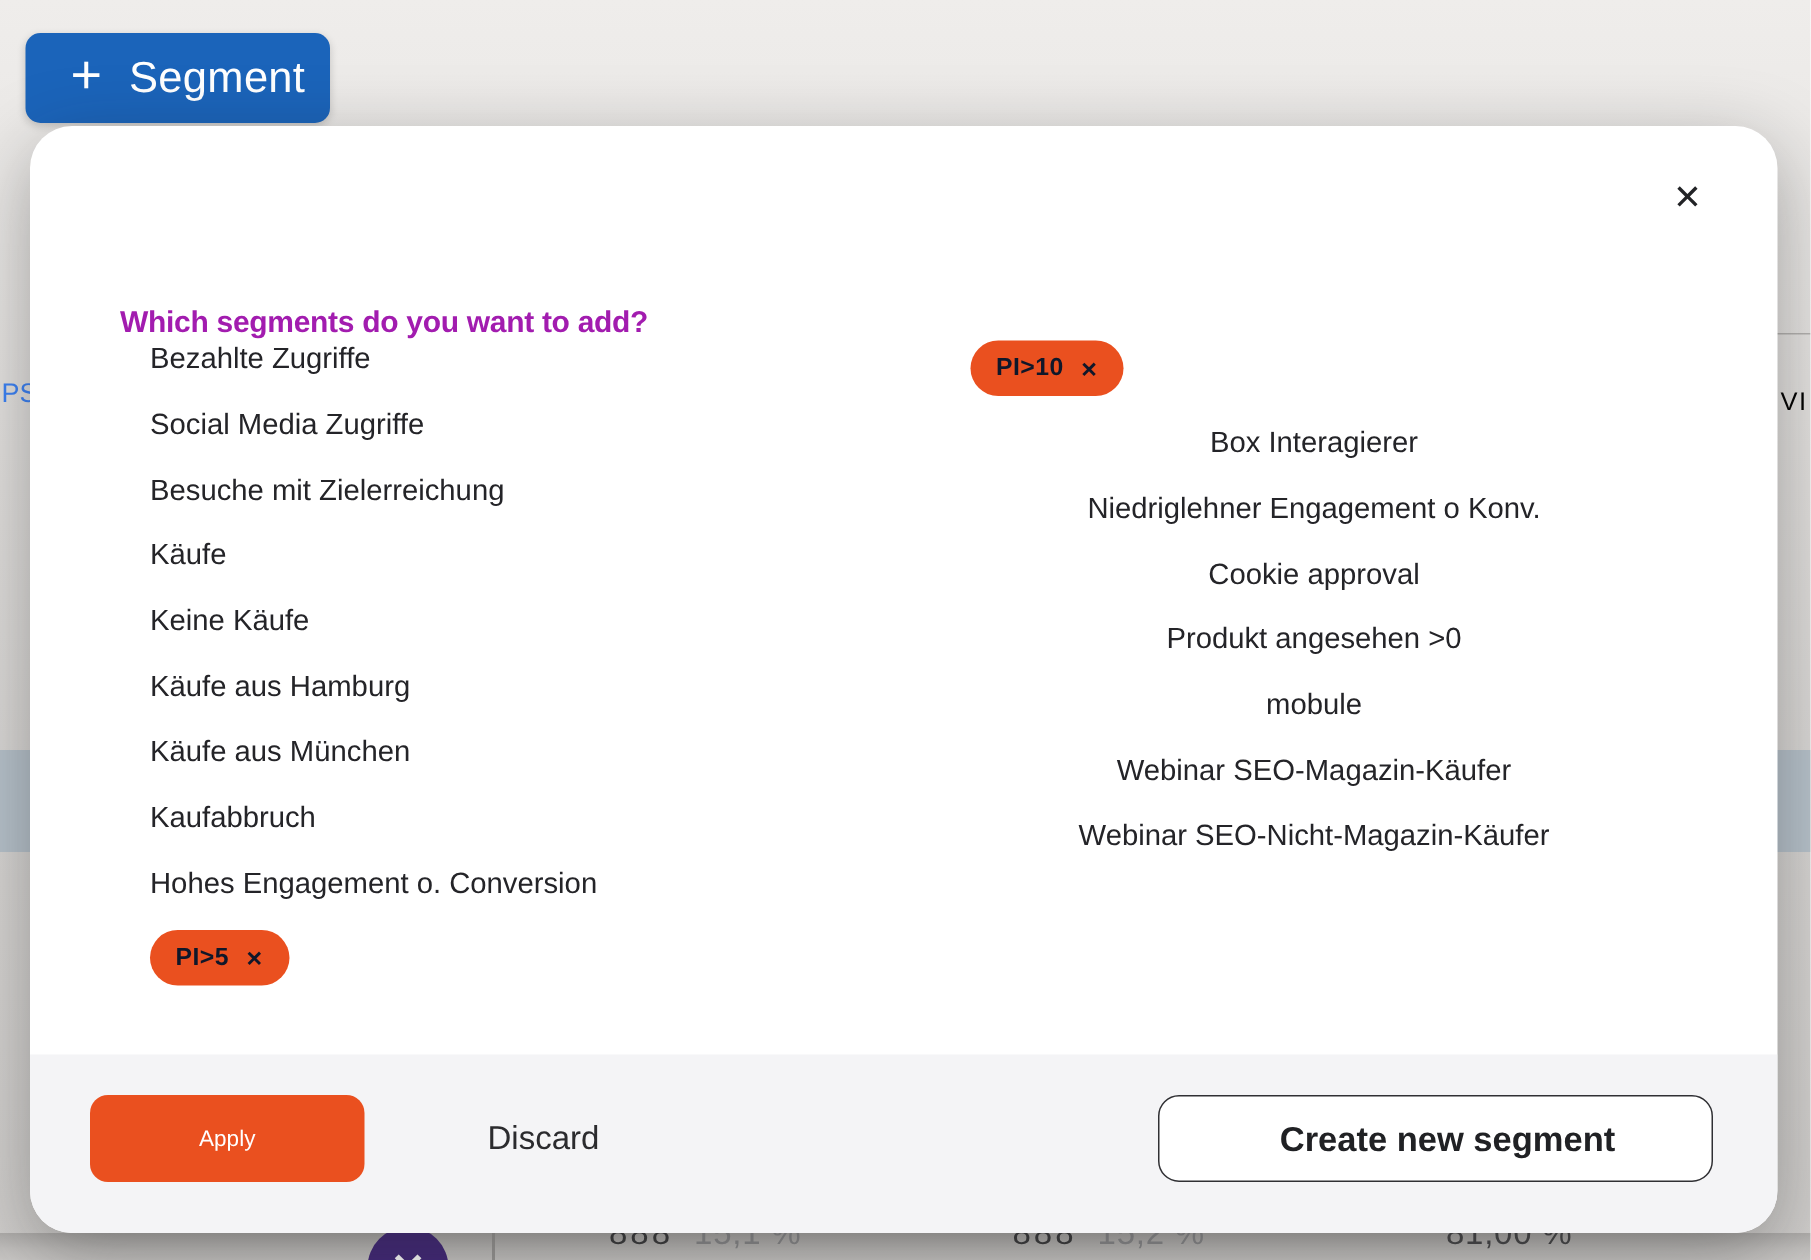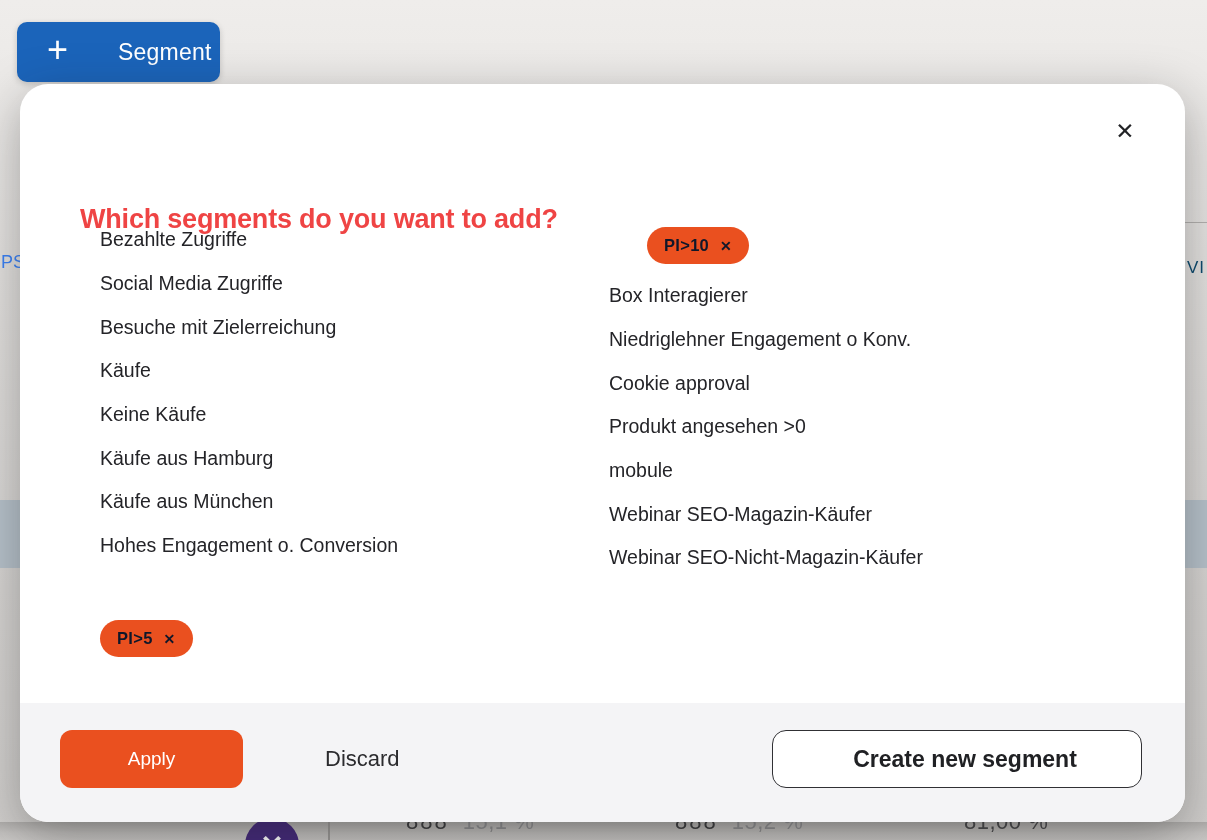--- a/index.html
+++ b/index.html
@@ -7,66 +7,66 @@
   body {
     position:relative;
     font-family:"Liberation Sans", sans-serif;
     background:linear-gradient(180deg,#efedeb 0%,#e4e2e0 30%,#d6d4d2 70%,#cfcdcb 100%);
   }
   
   .bg-layer { position:absolute; inset:0; z-index:1; }
   .bg-line-right { position:absolute; top:222px; left:600px; width:607px; height:1px; background:#b3b1af; }
   .bg-band { position:absolute; top:500px; left:0; width:1207px; height:68px; background:#b7c2cb; }
   .bg-edge-left { position:absolute; top:252px; left:1px; font-size:18px; font-weight:500; color:#3b82f6; }
-  .bg-edge-right { position:absolute; top:258px; left:1187px; font-size:17px; font-weight:500; color:#0c4a6e; letter-spacing:1px; }
+  .bg-edge-right { position:absolute; top:258px; left:1187px; font-size:17px; font-weight:500; color:#000000; letter-spacing:1px; }
   .bottom-strip { position:absolute; top:822px; left:0; width:1207px; height:18px;
     background:linear-gradient(180deg,#aeacaa 0%,#c2c0be 60%,#c9c7c5 100%); }
   .bg-avatar { position:absolute; top:818px; left:245px; width:54px; height:54px; border-radius:50%;
     background:#44297b; color:#fff; display:flex; align-items:center; justify-content:center;
     font-size:28px; font-weight:700; }
   .bg-divider { position:absolute; top:820px; left:328px; width:2px; height:20px; background:#9b9997; }
   .bg-stat { position:absolute; top:809px; font-size:22px; font-weight:500; color:#3c3c3e; white-space:nowrap; }
   .bg-stat .val { letter-spacing:2px; }
   .bg-stat .pct { color:#8d8d8f; margin-left:14px; letter-spacing:0.5px; }
   .bg-stat.dark-only { color:#48484a; }
 
   
   .segment-btn { position:absolute; z-index:6; left:17px; top:22px; width:203px; height:60px;
     background:#1b64ba; border:none; border-radius:10px; color:#fff; cursor:pointer;
     display:flex; align-items:center; padding-left:30px; gap:18px;
     box-shadow:0 2px 6px rgba(0,0,0,0.18); }
   .segment-btn .plus { font-size:36px; font-weight:300; line-height:1; margin-top:-4px; }
-  .segment-btn .lbl { font-size:23px; font-weight:500; letter-spacing:0.2px;margin-left:32px; }
+  .segment-btn .lbl { font-size:29px; font-weight:500; letter-spacing:0.2px; }
 
   
   .modal { position:absolute; z-index:10; left:20px; top:84px; width:1165px; height:738px;
     background:#ffffff; border-radius:28px; overflow:hidden;
     box-shadow:0 14px 50px rgba(30,30,30,0.35); }
-  .modal-title { position:absolute; left:60px; top:120px; font-size:27px; font-weight:600;
-    color:#ef4444; letter-spacing:-0.2px; }
+  .modal-title { position:absolute; left:60px; top:120px; font-size:20px; font-weight:600;
+    color:#a21caf; letter-spacing:-0.2px; }
   .close-btn { position:absolute; left:1085px; top:27px; width:40px; height:40px; border:none;
     background:transparent; cursor:pointer; font-size:23px; color:#222326; line-height:40px; text-align:center; }
 
   .col { position:absolute; display:flex; flex-direction:column; }
   .col-left  { left:80px;  top:134px; width:500px; }
-  .col-right { left:589px; top:190px; width:480px; }
+  .col-right { left:616px; top:190px; width:480px;align-items:center; }
   .seg-item { height:43.7px; display:flex; align-items:center; font-size:19.5px; color:#242428;
     cursor:pointer; white-space:nowrap; }
 
   .pill { position:absolute; display:inline-flex; align-items:center; gap:11px; height:37px;
     padding:0 17px; border-radius:19px; background:#ea501f; color:#0f172a;
     font-size:16.5px; font-weight:700; letter-spacing:0.3px; cursor:pointer; }
   .pill .x { font-size:14px; font-weight:700; cursor:pointer; }
   .pill-left  { left:80px;  top:536px; }
   .pill-right { left:627px; top:143px; }
 
   .modal-footer { position:absolute; left:0; bottom:0; width:100%; height:119px; background:#f4f4f6; }
   .apply-btn { position:absolute; left:40px; top:27px; width:183px; height:58px;
     background:#ea501f; color:#fff; border:none; border-radius:12px;
-    font-size:19px; font-weight:500; cursor:pointer; font-family:inherit; }
+    font-size:15px; font-weight:500; cursor:pointer; font-family:inherit; }
   .discard-btn { position:absolute; left:265px; top:27px; height:58px; padding:0 40px;
     background:transparent; border:none; font-size:22px; color:#2b2b2e; cursor:pointer; font-family:inherit; }
   .create-btn { position:absolute; left:752px; top:27px; width:370px; height:58px;
     background:#ffffff; color:#202124; border:1.5px solid #303034; border-radius:14px;
     font-size:23px; font-weight:600; cursor:pointer; font-family:inherit;padding-left:16px; }
 </style>
 </head>
 <body>
 
 <div class="bg-layer">
@@ -103,20 +103,21 @@
   <button class="close-btn">✕</button>
 
   <div class="col col-left">
     <div class="seg-item">Bezahlte Zugriffe</div>
     <div class="seg-item">Social Media Zugriffe</div>
     <div class="seg-item">Besuche mit Zielerreichung</div>
     <div class="seg-item">Käufe</div>
     <div class="seg-item">Keine Käufe</div>
     <div class="seg-item">Käufe aus Hamburg</div>
     <div class="seg-item">Käufe aus München</div>
+    <div class="seg-item">Kaufabbruch</div>
     <div class="seg-item">Hohes Engagement o. Conversion</div>
   </div>
 
   <div class="pill pill-left">
     <span>PI&gt;5</span>
     <span class="x">✕</span>
   </div>
 
   <div class="pill pill-right">
     <span>PI&gt;10</span>

